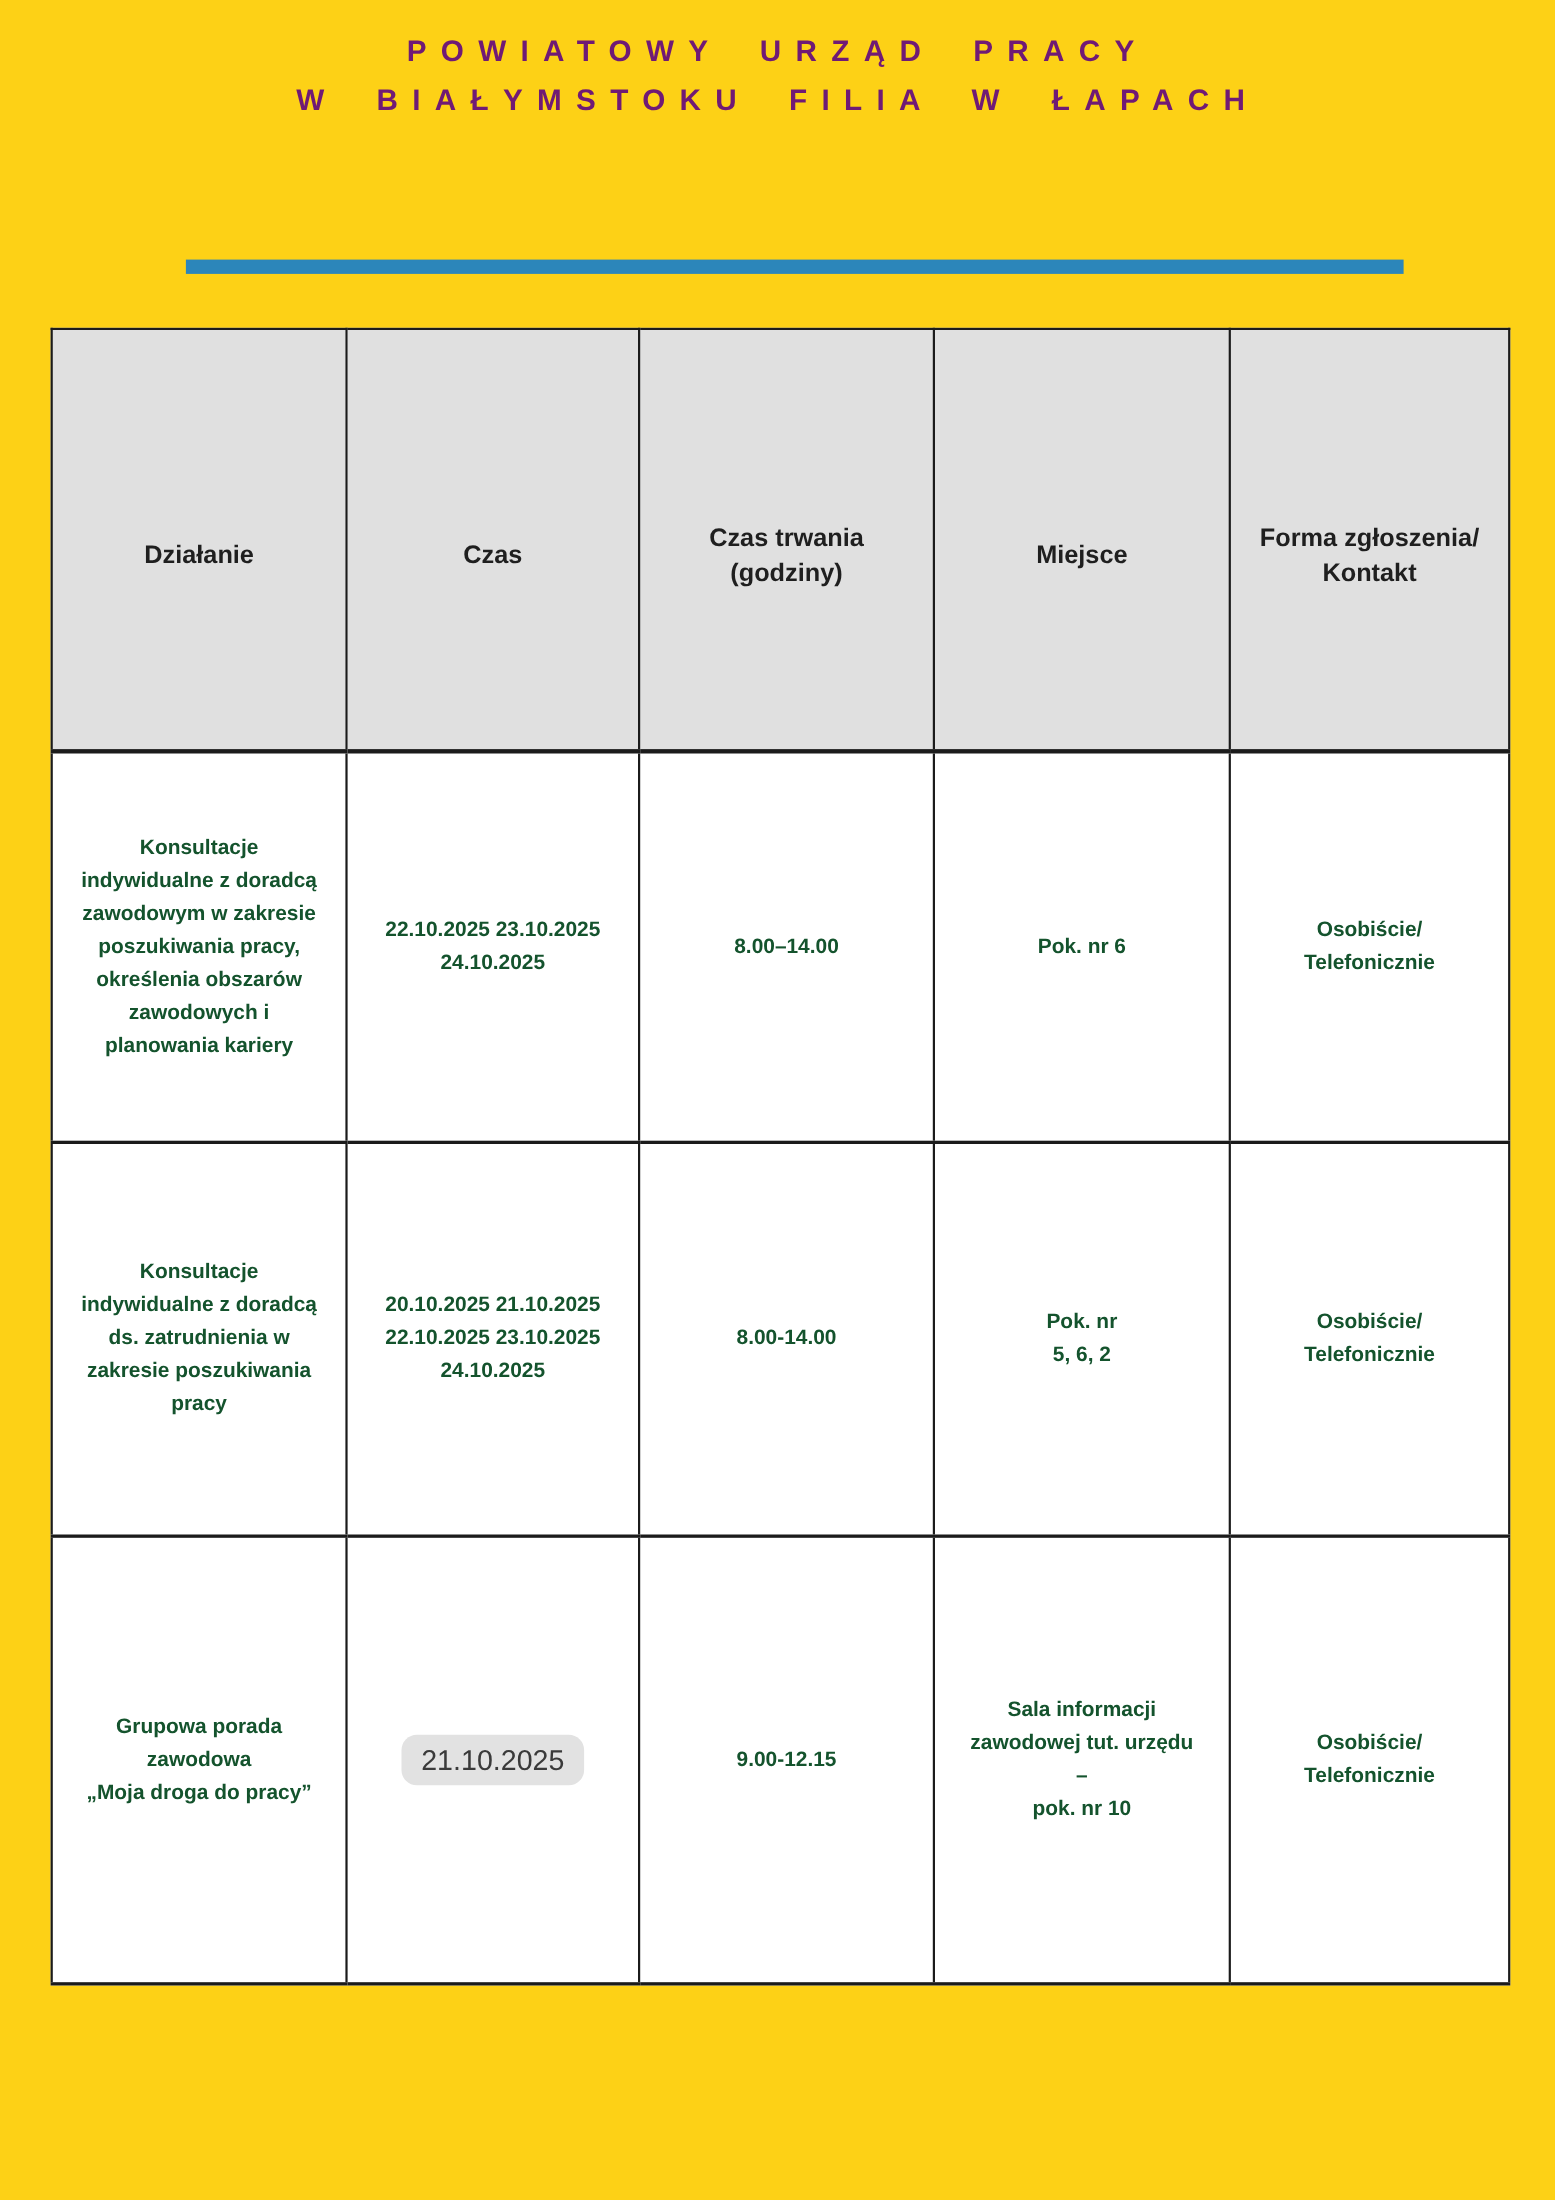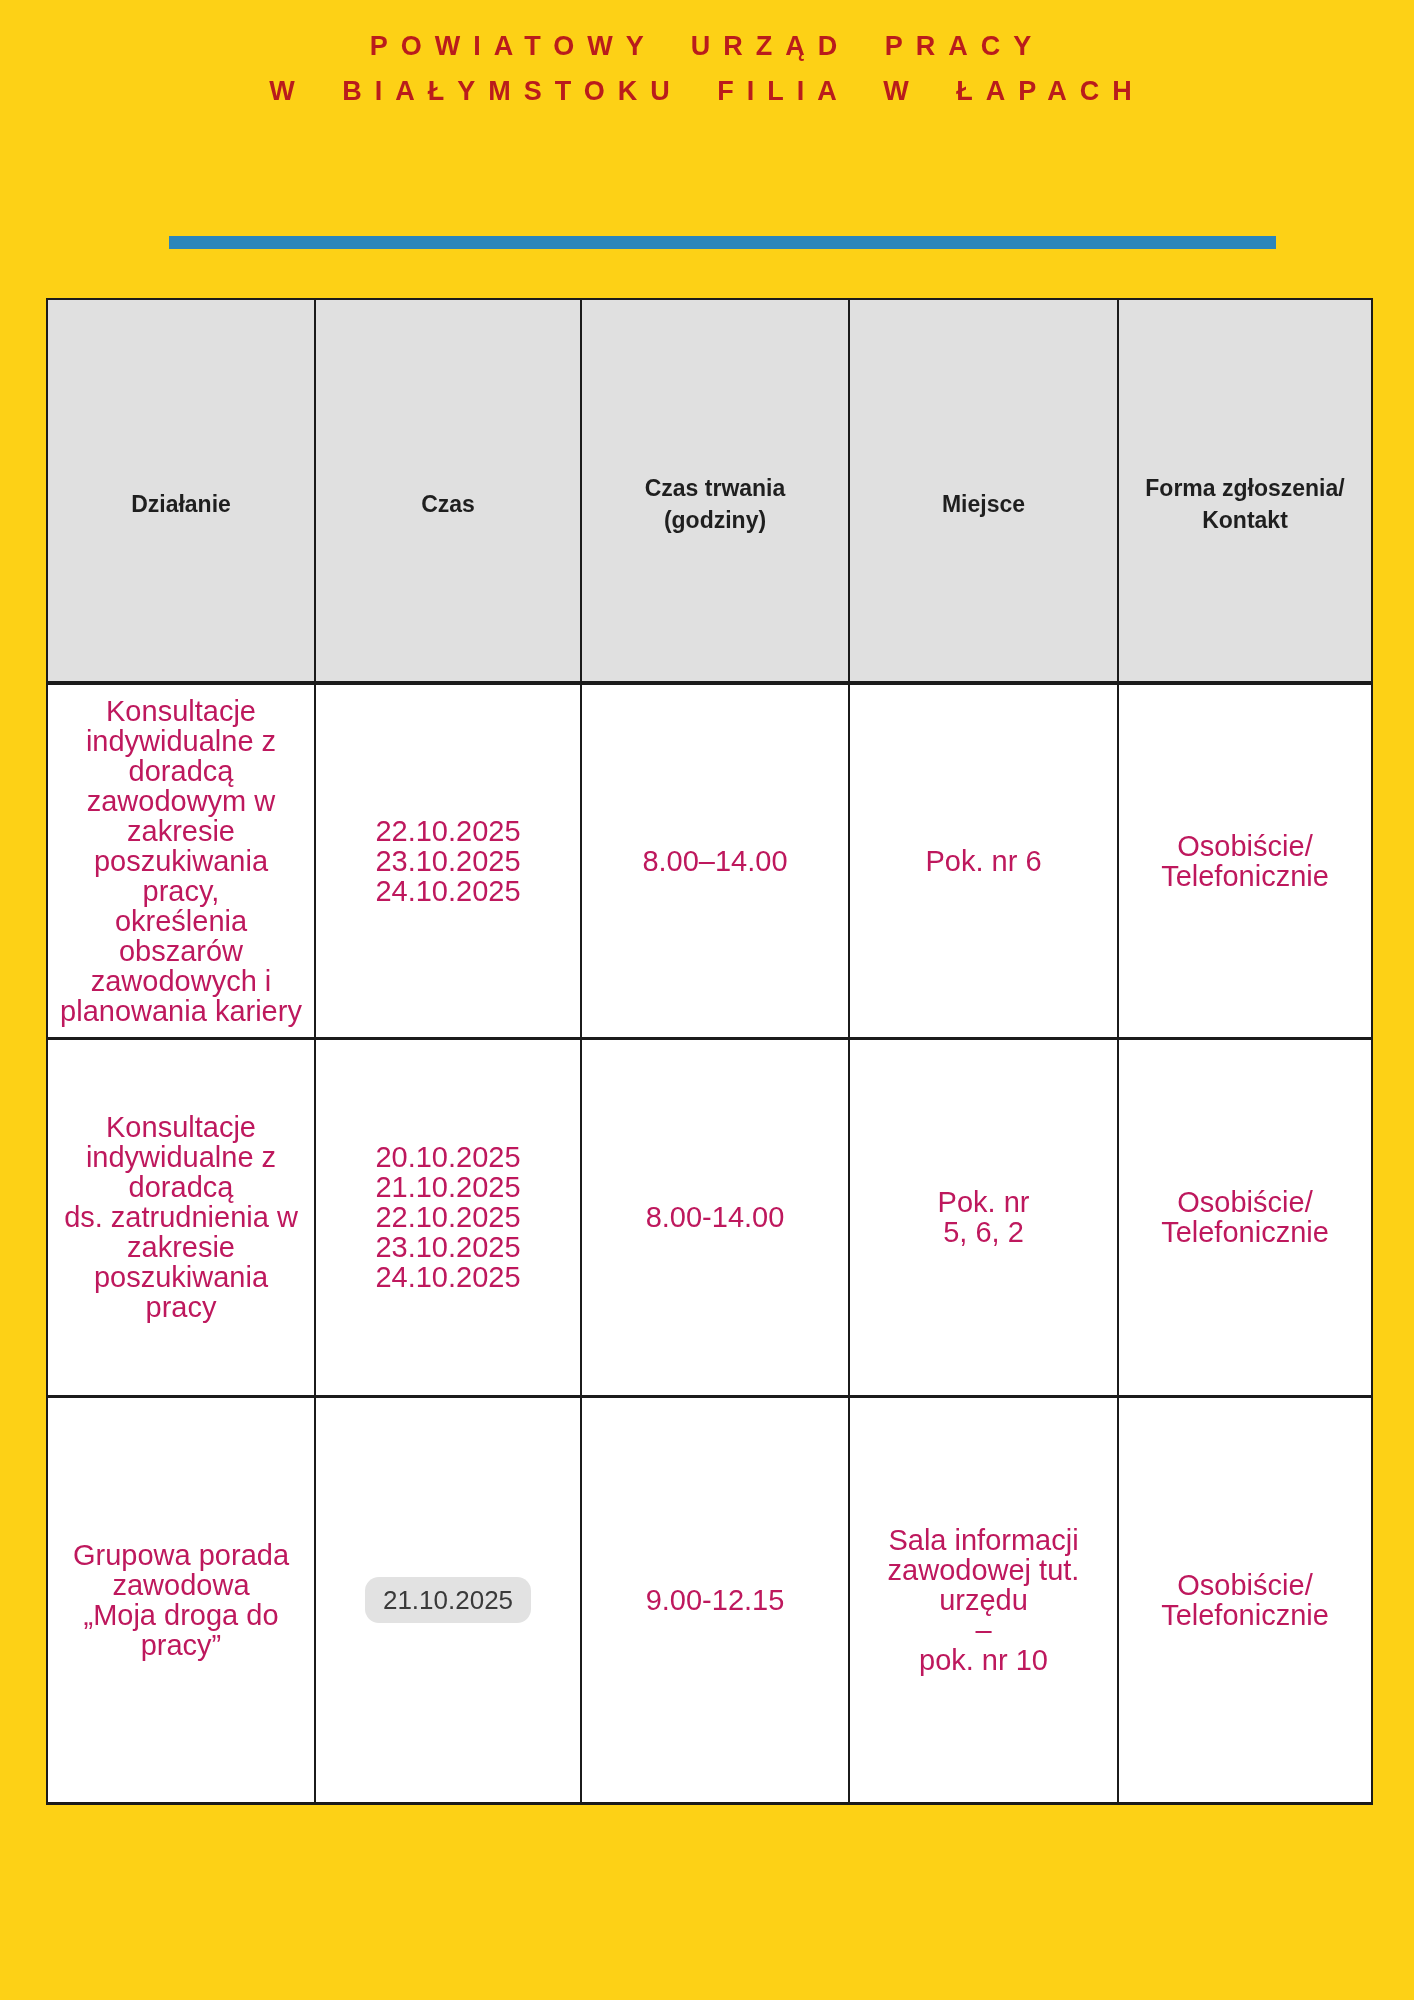--- a/index.html
+++ b/index.html
@@ -12,21 +12,21 @@
     overflow: hidden;
   }
 
   
   .flyer-header {
     position: absolute;
     top: 24px;
     left: 0;
     width: 100%;
     text-align: center;
-    color: #b91c1c;
+    color: #701a75;
     font-weight: bold;
     font-size: 27px;
     letter-spacing: 13px;
     word-spacing: 14px;
     line-height: 45px;
   }
   .flyer-header .h-line { white-space: nowrap; }
 
   
   .divider-bar {
@@ -72,23 +72,24 @@
   table.schedule tbody td {
     border-top-width: 3px;
     border-bottom-width: 3px;
   }
   tr.row-1 { height: 355px; }
   tr.row-2 { height: 358px; }
   tr.row-3 { height: 407px; }
 
   .cell-text {
     white-space: pre-line;
-    font-size: 29px;
+    font-size: 19px;
     line-height: 30px;
-    color: #be185d;
+    color: #14532d;
+    font-weight: bold;
   }
 
   .pill {
     display: inline-block;
     background: #e2e2e2;
     border-radius: 14px;
     padding: 10px 18px;
     font-size: 26px;
     line-height: 26px;
     color: #3a3a3a;

